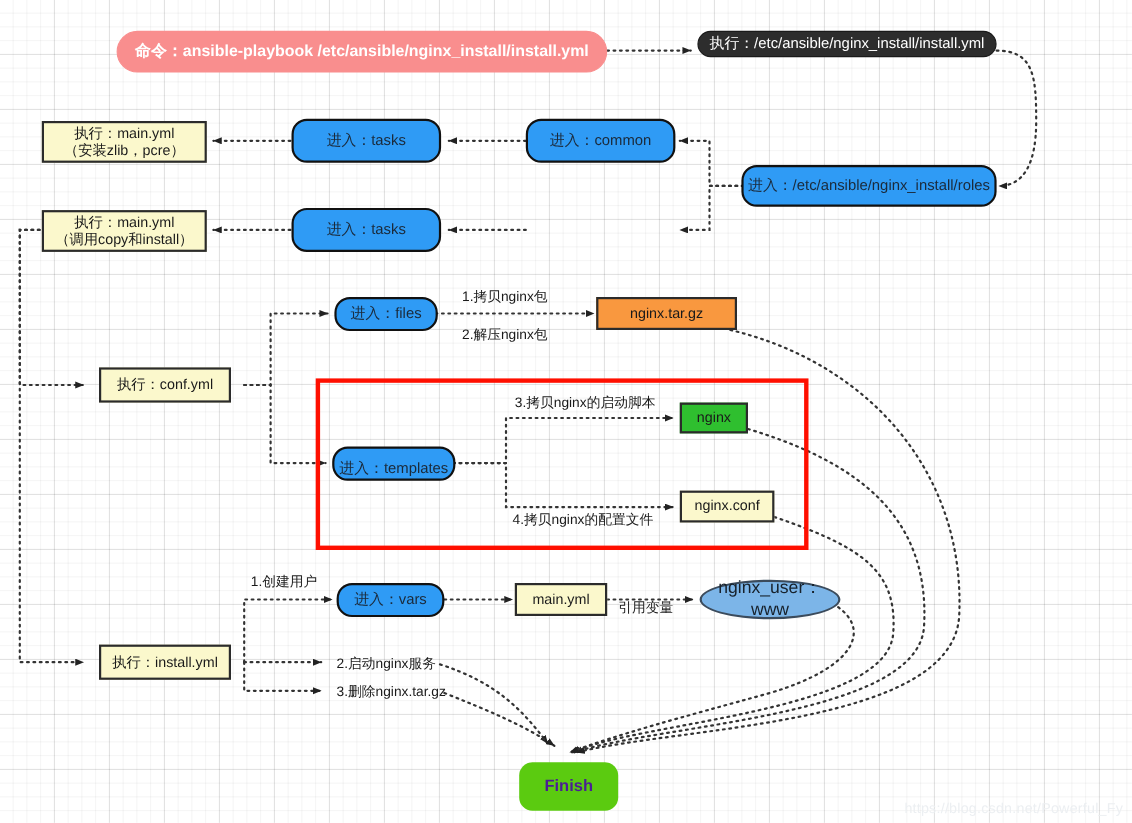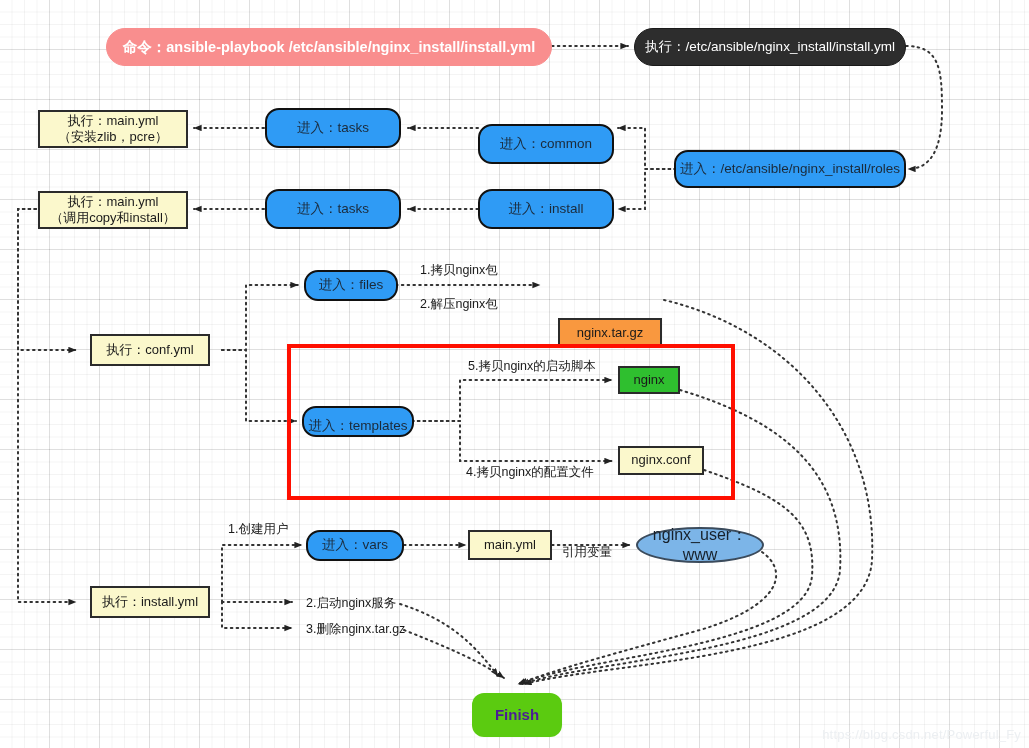--- a/index.html
+++ b/index.html
@@ -145,35 +145,32 @@
       <path d="M400,604 C450,620 474,644 498,676"></path>
 
       <path d="M404,630 C444,646 478,660 504,678"></path>
     </g>
   </svg>
 
   <div class="node n-cmd" style="left:106px;top:28px;width:446px;height:38px;">
     <span>命令：ansible-playbook /etc/ansible/nginx_install/install.yml</span>
   </div>
 
-  <div class="node n-dark" style="left:634px;top:28px;width:272px;height:38px;">
+  <div class="node n-dark" style="left:634px;top:28px;width:272px;height:24px;">
     <span>执行：/etc/ansible/nginx_install/install.yml</span>
   </div>
 
   <div class="node n-blue" style="left:674px;top:150px;width:232px;height:38px;">
     <span>进入：/etc/ansible/nginx_install/roles</span>
   </div>
 
-  <div class="node n-blue" style="left:478px;top:124px;width:136px;height:40px;">
+  <div class="node n-blue" style="left:478px;top:108px;width:136px;height:40px;">
     <span>进入：common</span>
   </div>
 
-  <div class="node n-blue" style="left:478px;top:189px;width:136px;height:40px;">
-    <span>进入：install</span>
-  </div>
 
   <div class="node n-blue" style="left:265px;top:108px;width:136px;height:40px;">
     <span>进入：tasks</span>
   </div>
 
   <div class="node n-blue" style="left:265px;top:189px;width:136px;height:40px;">
     <span>进入：tasks</span>
   </div>
 
   <div class="node n-yellow" style="left:38px;top:110px;width:150px;height:38px;">
@@ -195,21 +192,21 @@
   </div>
 
   <div class="node n-blue" style="left:304px;top:270px;width:94px;height:31px;">
     <span>进入：files</span>
   </div>
 
   <div class="node n-blue" style="left:302px;top:406px;width:112px;height:31px;align-items:flex-end;">
     <span>进入：templates</span>
   </div>
 
-  <div class="node n-orange" style="left:558px;top:270px;width:104px;height:30px;margin-top:48px;">
+  <div class="node n-orange" style="left:542px;top:270px;width:128px;height:30px;">
     <span>nginx.tar.gz</span>
   </div>
 
   <div class="node n-green" style="left:618px;top:366px;width:62px;height:28px;">
     <span>nginx</span>
   </div>
 
   <div class="node n-yellow" style="left:618px;top:446px;width:86px;height:29px;">
     <span>nginx.conf</span>
   </div>
@@ -227,21 +224,21 @@
   </div>
 
   <div class="node n-finish" style="left:472px;top:693px;width:90px;height:44px;">
     <span>Finish</span>
   </div>
 
   <div class="redbox" style="left:287px;top:344px;width:440px;height:148px;"></div>
 
   <div class="elabel" style="left:420px;top:262px;">1.拷贝nginx包</div>
   <div class="elabel" style="left:420px;top:296px;">2.解压nginx包</div>
-  <div class="elabel" style="left:468px;top:358px;">5.拷贝nginx的启动脚本</div>
+  <div class="elabel" style="left:468px;top:358px;">3.拷贝nginx的启动脚本</div>
   <div class="elabel" style="left:466px;top:464px;">4.拷贝nginx的配置文件</div>
   <div class="elabel" style="left:228px;top:521px;">1.创建用户</div>
   <div class="elabel" style="left:306px;top:595px;">2.启动nginx服务</div>
   <div class="elabel" style="left:306px;top:621px;">3.删除nginx.tar.gz</div>
   <div class="elabel" style="left:562px;top:544px;">引用变量</div>
 
   <div class="watermark">https://blog.csdn.net/Powerful_Fy</div>
 </div>
 
 </body></html>

